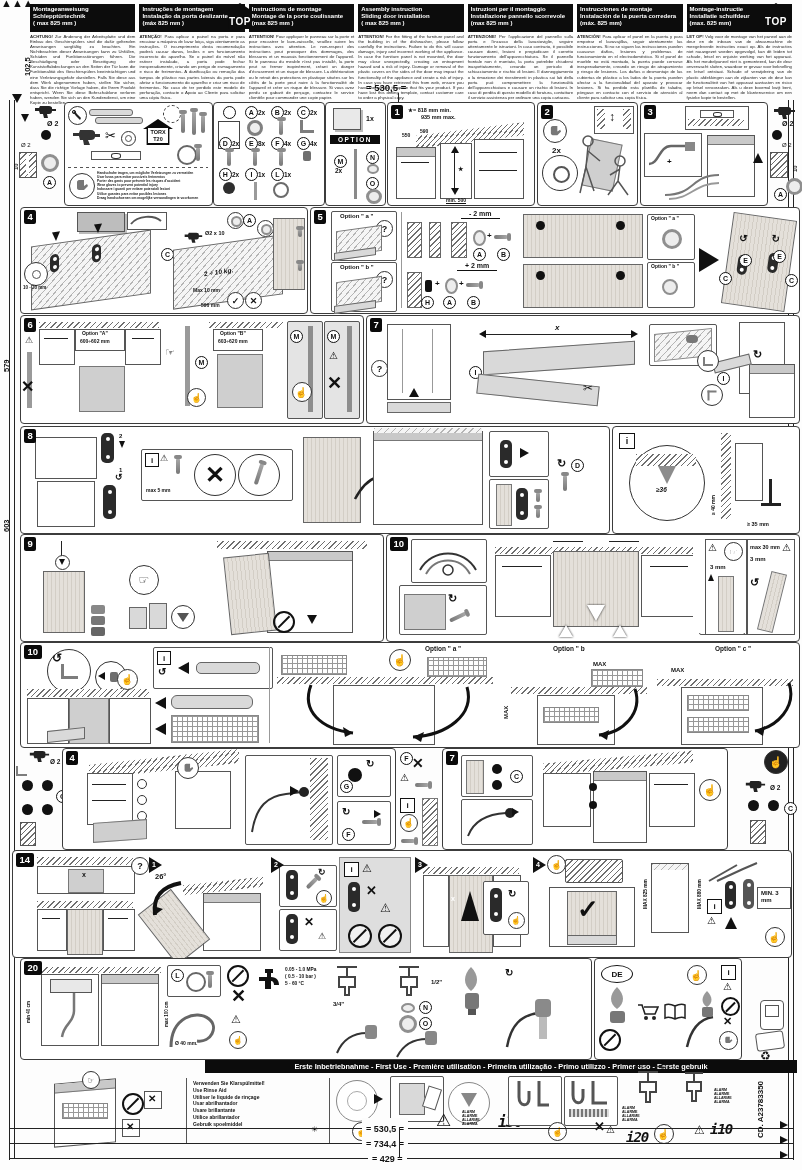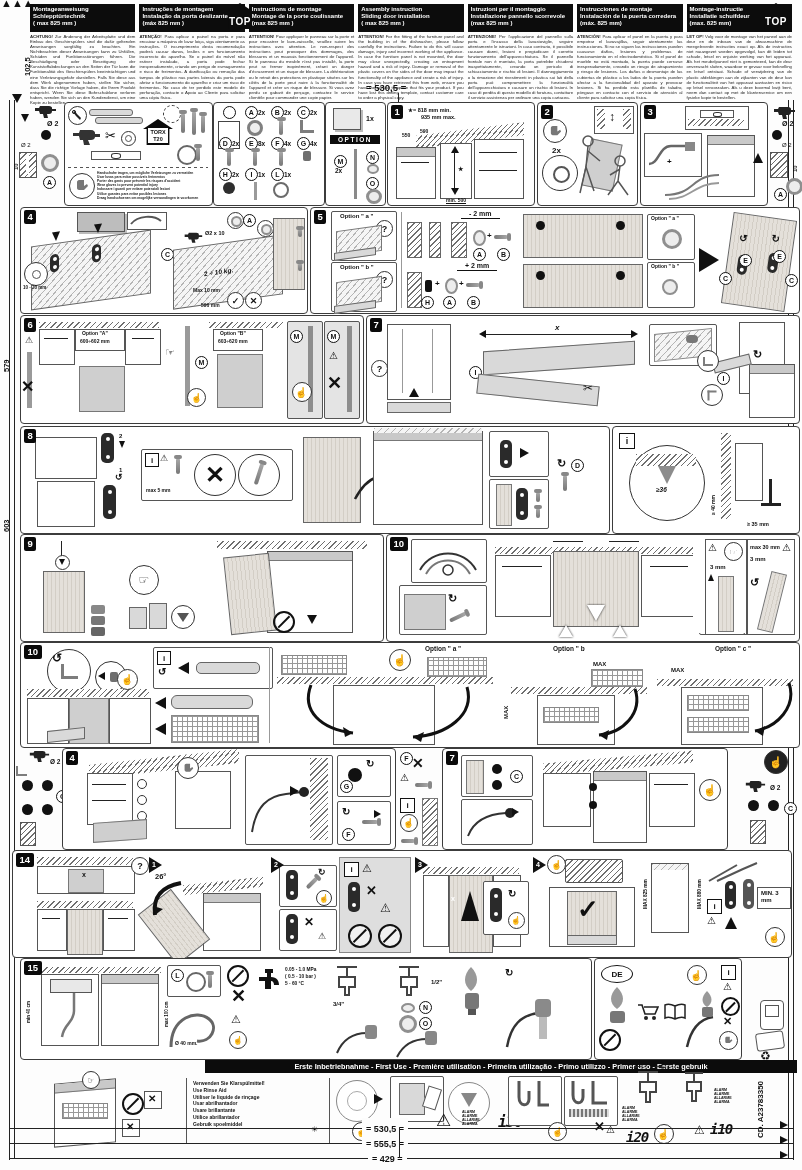--- a/index.html
+++ b/index.html
@@ -1103,21 +1103,21 @@
     </div>
     <div class="cir" style="left:752px;top:76px;width:18px;height:18px">
         <span style="font-size:10px">☝</span>
       </div>
     <svg class="a" style="left:690px;top:8px" width="60 " height="26" viewBox="0 0 60 26">
         <path d="M6 22 L34 6 M14 22 L40 10 M40 10 l14 -6" stroke="#555" stroke-width="2" fill="none"></path>
       </svg>
   </div>
 
   <div class="panel" style="left:20px;top:958px;width:570px;height:100px">
-    <div class="badge">15</div>
+    <div class="badge">20</div>
     <div class="a" style="left:20px;top:8px;width:120px;height:86px">
       <div class="a ht" style="left:0;top:0;width:120px;height:6px"></div>
       <div class="bx" style="left:0;top:7px;width:56px;height:70px">
         <div class="bx" style="left:8px;top:4px;width:40px;height:12px;background:#e8e8e8"></div>
         <svg class="a" style="left:14px;top:18px" width="36" height="50" viewBox="0 0 36 50">
             <path d="M18 0 V18 C18 30 8 30 6 44" fill="none" stroke="#777" stroke-width="2.5"></path>
           </svg>
       </div>
       <div class="dw" style="left:60px;top:7px;width:56px;height:70px">
           <div class="top"></div>
@@ -1353,20 +1353,20 @@
   <div class="hline" style="left:9px;top:1128px;width:784px"></div>
   <div class="hline" style="left:9px;top:1143px;width:784px"></div>
   <div class="hline" style="left:9px;top:1158px;width:784px"></div>
   <div class="arR" style="left:780px;top:1121px;border-top-width:4px;border-bottom-width:4px;border-left-width:8px"></div>
   <div class="arR" style="left:780px;top:1136px;border-top-width:4px;border-bottom-width:4px;border-left-width:8px"></div>
   <div class="arR" style="left:780px;top:1151px;border-top-width:4px;border-bottom-width:4px;border-left-width:8px"></div>
   <div class="a" style="left:362px;top:1118px;background:#fdfdfd;padding:0 4px">
     <span class="b" style="font-size:9px"><span>=</span> <span>530,5</span> <span>=</span></span>
   </div>
   <div class="a" style="left:362px;top:1133px;background:#fdfdfd;padding:0 4px">
-    <span class="b" style="font-size:9px"><span>=</span> <span>555,5</span> <span>=</span></span>
+    <span class="b" style="font-size:9px"><span>=</span> <span>734,4</span> <span>=</span></span>
   </div>
   <div class="a" style="left:368px;top:1148px;background:#fdfdfd;padding:0 4px">
     <span class="b" style="font-size:9px"><span>=</span> <span>429</span> <span>=</span></span>
   </div>
   <div class="vline" style="left:399px;top:1128px;height:30px"></div>
 
 </div>
 
 </body></html>

